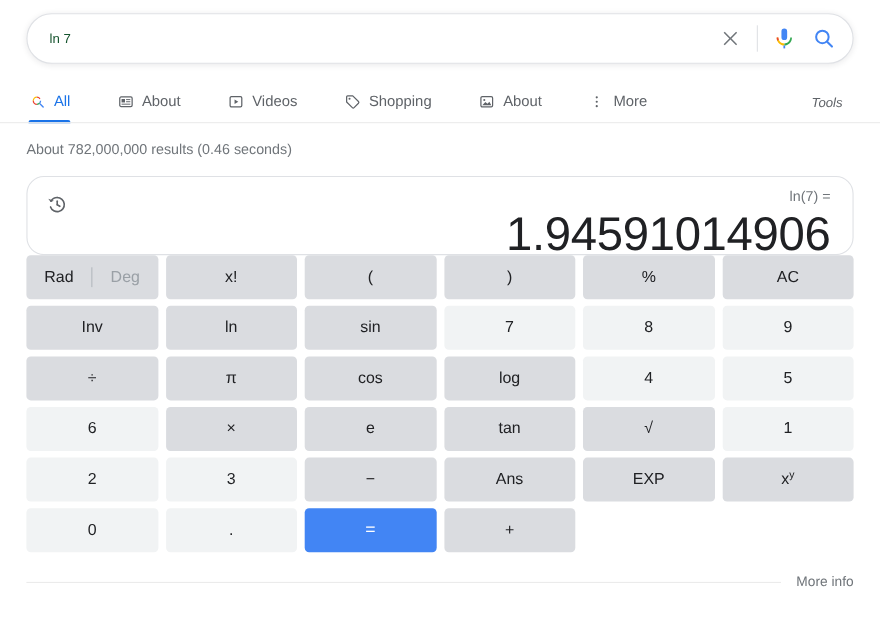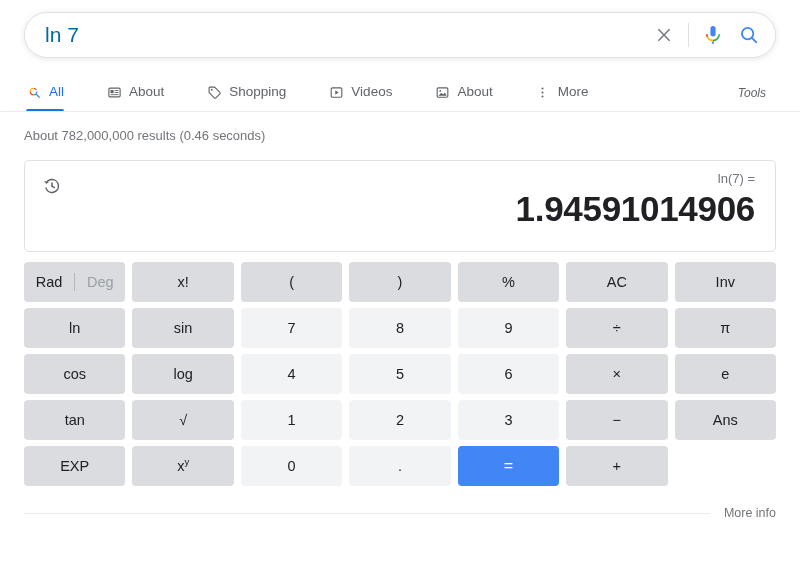--- a/index.html
+++ b/index.html
@@ -31,22 +31,22 @@
     padding: 0 8px 0 20px;
     box-shadow: 0 1px 6px rgba(32,33,36,0.10);
     background: #fff;
   }
 
   .search-input {
     flex: 1;
     border: none;
     outline: none;
     font-family: "Liberation Sans", sans-serif;
-    font-size: 21px;
-    color: #0369a1;
+    font-size: 12px;
+    color: #14532d;
     background: transparent;
     height: 100%;
     line-height: 44px;
   }
 
   .sb-btn {
     display: flex;
     align-items: center;
     justify-content: center;
     width: 36px;
@@ -145,22 +145,22 @@
   }
 
   
   .calc-wrap {
     padding: 0 24px;
     margin-top: 17px;
   }
 
   .calc-display {
     border: 1px solid #dfe1e5;
-    border-radius: 5px;
-    height: 92px;
+    border-radius: 16px;
+    height: 72px;
     padding: 10px 16px 8px 16px;
     display: flex;
     align-items: flex-start;
     position: relative;
     background: #fff;
   }
 
   .history-icon {
     width: 22px;
     height: 22px;
@@ -179,33 +179,31 @@
     padding-right: 4px;
   }
 
   .expression {
     font-size: 13px;
     color: #70757a;
     line-height: 1.2;
   }
 
   .answer {
-    font-size: 35px;
+    font-size: 43px;
     color: #202124;
     line-height: 1.15;
     margin-top: 2px;
     letter-spacing: -0.3px;
-    font-weight: bold;
   }
 
   
   .keypad {
-    margin-top: 10px;
     display: grid;
-    grid-template-columns: repeat(7, 1fr);
+    grid-template-columns: repeat(6, 1fr);
     gap: 6px 7px;
   }
 
   .key {
     height: 40px;
     border: none;
     border-radius: 4px;
     background: #dadce0;
     color: #202124;
     font-family: "Liberation Sans", sans-serif;
@@ -332,35 +330,35 @@
           <rect x="12.2" y="11.3" width="6.2" height="1.4" fill="#5f6368"></rect>
           <rect x="5.6" y="14.8" width="12.8" height="1.4" fill="#5f6368"></rect>
         </svg>
       </span>
       <span>About</span>
     </div>
 
     <div class="tab">
       <span class="tab-icon">
         <svg width="15" height="15" viewBox="0 0 24 24">
+          <rect x="3.5" y="4.5" width="17" height="15" rx="2" fill="none" stroke="#5f6368" stroke-width="1.8"></rect>
+          <path d="M10 8.6 L15.4 12 L10 15.4 Z" fill="#5f6368"></path>
+        </svg>
+      </span>
+      <span>Videos</span>
+    </div>
+
+    <div class="tab">
+      <span class="tab-icon">
+        <svg width="15" height="15" viewBox="0 0 24 24">
           <path d="M12.3 3.4 L20.6 11.7 a1.8 1.8 0 0 1 0 2.5 l-6.4 6.4 a1.8 1.8 0 0 1 -2.5 0 L3.4 12.3 V4.8 a1.4 1.4 0 0 1 1.4 -1.4 z" fill="none" stroke="#5f6368" stroke-width="1.8" stroke-linejoin="round"></path>
           <circle cx="7.6" cy="7.6" r="1.5" fill="#5f6368"></circle>
         </svg>
       </span>
       <span>Shopping</span>
-    </div>
-
-    <div class="tab">
-      <span class="tab-icon">
-        <svg width="15" height="15" viewBox="0 0 24 24">
-          <rect x="3.5" y="4.5" width="17" height="15" rx="2" fill="none" stroke="#5f6368" stroke-width="1.8"></rect>
-          <path d="M10 8.6 L15.4 12 L10 15.4 Z" fill="#5f6368"></path>
-        </svg>
-      </span>
-      <span>Videos</span>
     </div>
 
     <div class="tab">
       <span class="tab-icon">
         <svg width="15" height="15" viewBox="0 0 24 24">
           <rect x="3.5" y="4.5" width="17" height="15" rx="2" fill="none" stroke="#5f6368" stroke-width="1.8"></rect>
           <circle cx="8.4" cy="9.4" r="1.5" fill="#5f6368"></circle>
           <path d="M5.5 17 L10 12.2 L13 15 L15.8 12 L18.6 17 Z" fill="#5f6368"></path>
         </svg>
       </span>

